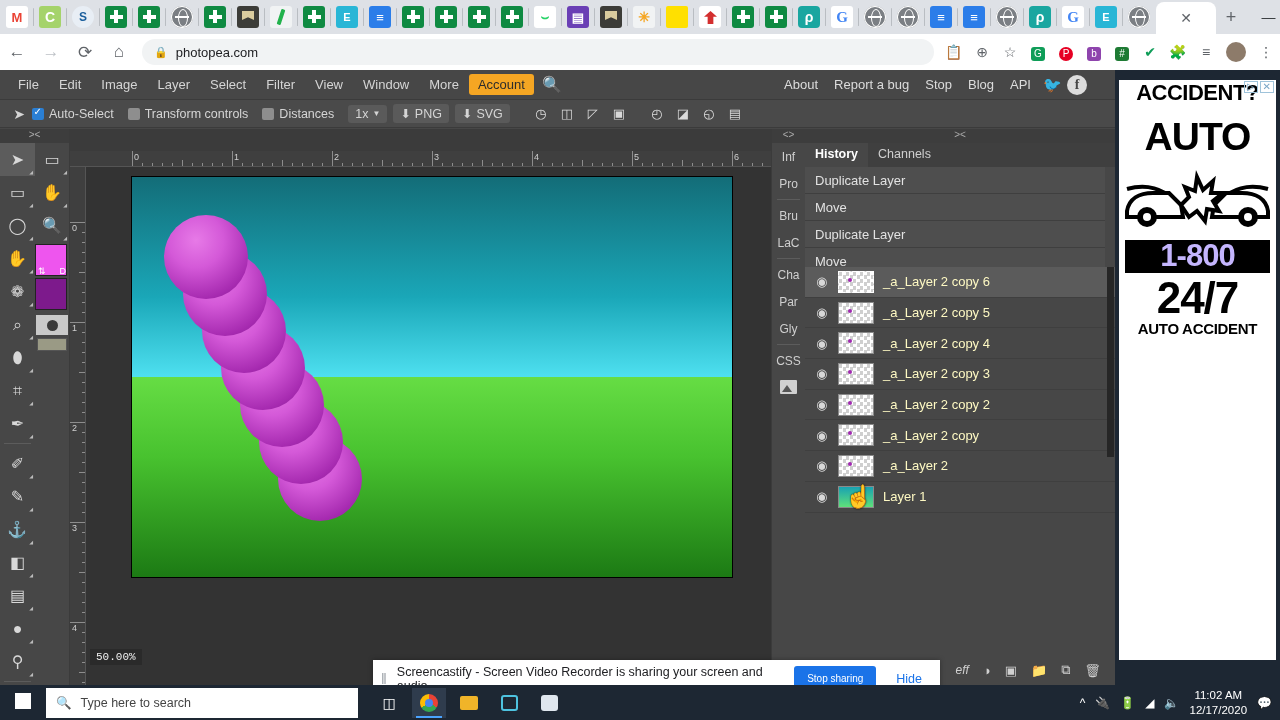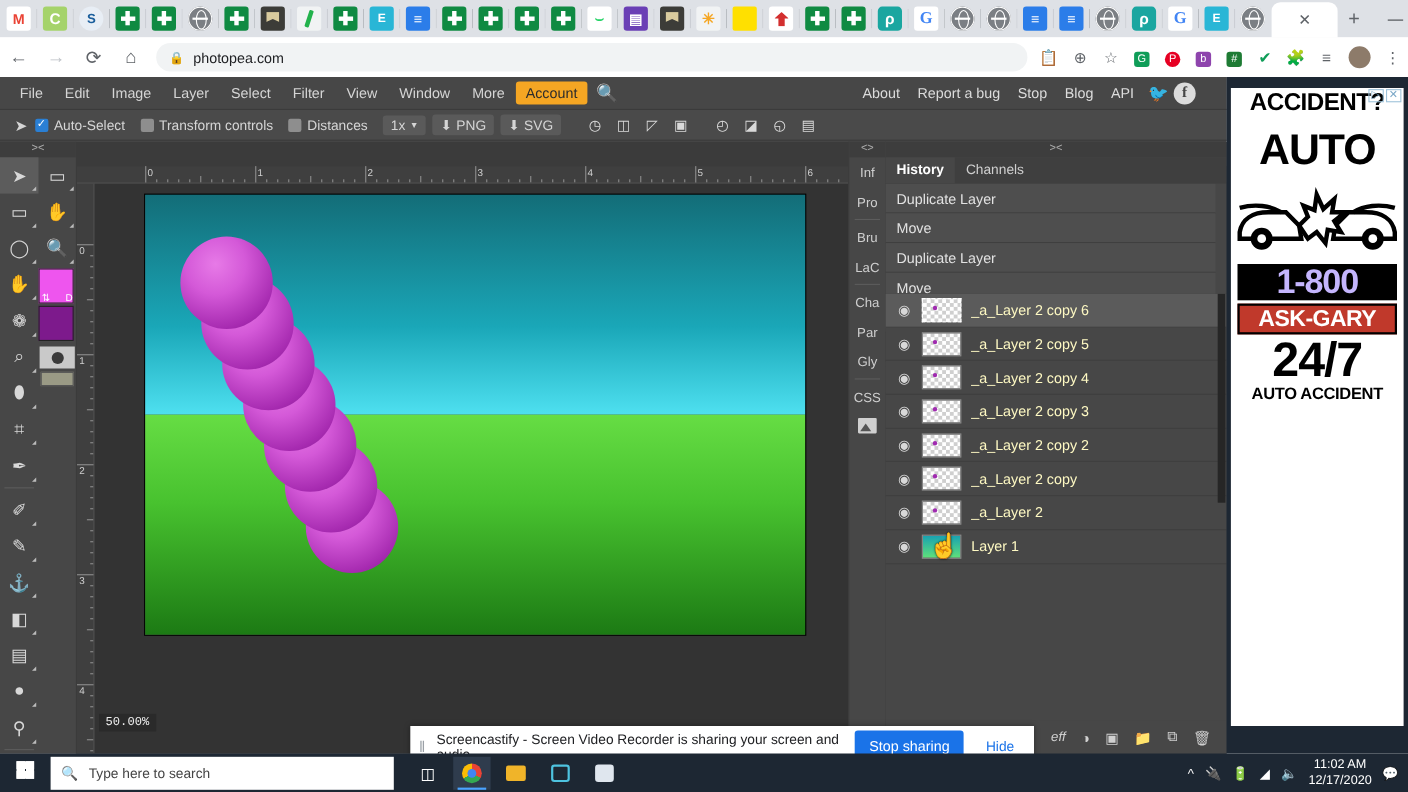--- a/index.html
+++ b/index.html
@@ -198,21 +198,21 @@
   .ad-247 { font-size:44px; line-height:1; margin-top:2px; letter-spacing:-1px;}
   .ad-aa { font-size:15px; letter-spacing:-0.3px;}
   .ad-hl { font-size:24px; letter-spacing:-0.5px; line-height:1;}
   .carwreck { height:78px; position:relative; margin-top:4px;}
 
   
   .sharebar { position:absolute; left:373px; top:660px; width:567px; height:37px; background:#fff;
               box-shadow:0 0 5px rgba(0,0,0,0.35); display:flex; align-items:center; padding:0 8px; gap:10px;}
   .grip { color:#9aa0a6; font-size:14px; }
   .sharetxt { font-size:12.5px; color:#202124; flex:1;}
-  .stopbtn { background:#1a73e8; color:#fff; font-size:13px; padding:7px 13px; border-radius:3px;text-align:right;}
+  .stopbtn { background:#1a73e8; color:#fff; font-size:10px; padding:7px 13px; border-radius:3px;text-align:right;}
   .hidebtn { color:#1a73e8; font-size:12.5px; padding:0 10px;}
 
   
   .taskbar { position:absolute; left:0; top:685px; width:1280px; height:35px; background:#1d2733; display:flex; align-items:center;}
   .winbtn { width:46px; text-align:center; color:#fff; font-size:16px;}
   .winlogo { display:inline-block; width:16px;height:16px;
      background: linear-gradient(to right,#fff 0 47%,transparent 47% 53%,#fff 53% 100%),
                  linear-gradient(to bottom,#fff 0 47%,transparent 47% 53%,#fff 53% 100%);
      background-blend-mode: multiply; }
   .searchbox { width:312px; height:30px; background:#fff; display:flex; align-items:center; padding:0 10px; gap:9px; font-size:12.5px; color:#444;}
@@ -756,21 +756,20 @@
             <circle cx="28" cy="58" r="4" fill="#fff" stroke="none"></circle>
             <path d="M149 52 C147 40 137 34 123 34 L107 34 L95 46 L93 58 L149 58 Z"></path>
             <path d="M149 30 C135 26 121 28 111 34"></path>
             <circle cx="129" cy="58" r="10" fill="#000" stroke="none"></circle>
             <circle cx="129" cy="58" r="4" fill="#fff" stroke="none"></circle>
             <path d="M62 46 L70 38 L66 28 L76 32 L78 18 L84 31 L94 22 L92 34 L104 34 L94 42 L100 52 L88 50 L86 62 L78 52 L70 58 Z" fill="#fff" stroke="#000" stroke-width="4"></path>
           </g>
         </svg>
       </div>
       <div class="adtitle ad-800">1-800</div>
-      <div class="adtitle ad-gary">ASK-GARY</div>
       <div class="adtitle ad-247">24/7</div>
       <div class="adtitle ad-aa">AUTO ACCIDENT</div>
     </div>
   </div>
 
   <div class="sharebar">
     <span class="grip">‖</span>
     <span class="sharetxt">Screencastify - Screen Video Recorder is sharing your screen and audio.</span>
     <span class="stopbtn">Stop sharing</span>
     <span class="hidebtn">Hide</span>

